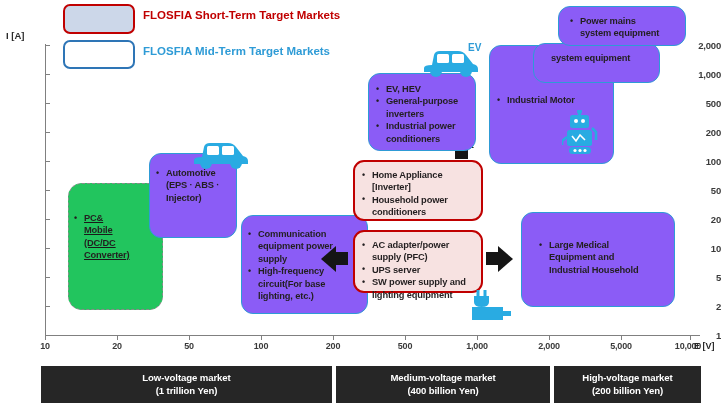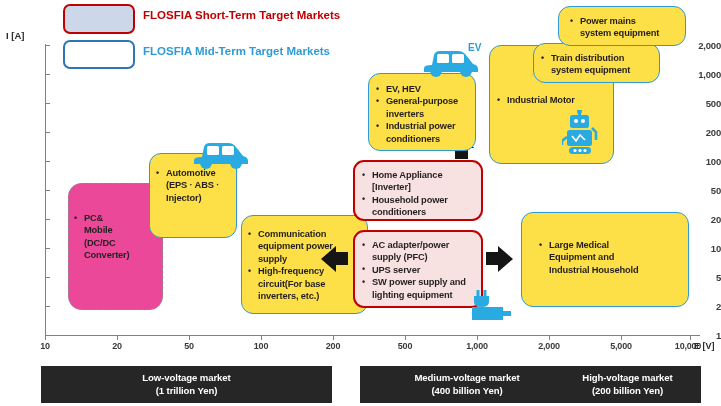--- a/index.html
+++ b/index.html
@@ -37,27 +37,27 @@
     position:absolute;left:63px;top:40px;width:68px;height:25px;
     background:#ffffff;border:2.2px solid #2e75b6;border-radius:7px;
   }
   .legend-tx{position:absolute;font-size:11.5px;font-weight:700;white-space:nowrap;}
   .legend-tx.red{left:143px;top:9px;color:#c00000;}
   .legend-tx.blue{left:143px;top:45px;color:#2e9bd6;}
 
   
   .box{position:absolute;box-sizing:border-box;}
   .box-blue{
-    background:#fde047;border:1.7px solid #2e9bd6;border-radius:12px;
+    background:#8b5cf6;border:1.7px solid #2e9bd6;border-radius:12px;
   }
   .box-red{
     background:#f7e2e1;border:2.2px solid #c00000;border-radius:11px;
   }
   .box-dash{
-    background:#ec4899;border:1.4px dashed #8a8a8a;border-radius:14px;
+    background:#22c55e;border:1.4px dashed #8a8a8a;border-radius:14px;text-decoration:underline;
   }
   .box ul{
     list-style:none;margin:0;padding:0;
   }
   .box li{
     position:relative;padding-left:11px;
     font-size:9.3px;line-height:12.4px;font-weight:700;color:#231f20;
     letter-spacing:-.15px;
   }
   .box li::before{
@@ -183,37 +183,37 @@
     </svg>
   </div>
 
   <div class="box box-blue" style="left:241px;top:215px;width:127px;height:99px;">
     <ul style="margin:12px 0 0 5px;">
       <li><span>Communication</span></li>
       <li class="nb"><span>equipment power</span></li>
       <li class="nb"><span>supply</span></li>
       <li><span>High-frequency</span></li>
       <li class="nb"><span>circuit(For base</span></li>
-      <li class="nb"><span>inverters, etc.)</span></li>
+      <li class="nb"><span>lighting, etc.)</span></li>
     </ul>
   </div>
 
   <div class="arrow arrow-left-stem" style="left:336px;top:252px;"></div>
   <div class="arrow-left" style="position:absolute;left:321px;top:246px;"></div>
 
   <div class="box box-red" style="left:353px;top:160px;width:130px;height:61px;">
     <ul style="margin:7px 0 0 6px;">
       <li><span>Home Appliance</span></li>
       <li class="nb"><span>[Inverter]</span></li>
       <li><span>Household power</span></li>
       <li class="nb"><span>conditioners</span></li>
     </ul>
   </div>
 
-  <div class="box box-red" style="left:353px;top:230px;width:130px;height:78px;">
+  <div class="box box-red" style="left:353px;top:230px;width:130px;height:63px;">
     <ul style="margin:7px 0 0 6px;">
       <li><span>AC adapter/power</span></li>
       <li class="nb"><span>supply (PFC)</span></li>
       <li><span>UPS server</span></li>
       <li><span>SW power supply and</span></li>
       <li class="nb"><span>lighting equipment</span></li>
     </ul>
   </div>
 
   <div style="position:absolute;left:468px;top:288px;">
@@ -271,47 +271,46 @@
       <path d="M5 27 L0 31 L0 35" stroke="#29ABE2" stroke-width="2.6" fill="none"></path>
       <rect x="7" y="37" width="22" height="7" rx="3.5" fill="#29ABE2"></rect>
       <circle cx="13" cy="40.5" r="1.6" fill="#ffffff"></circle>
       <circle cx="18" cy="40.5" r="1.6" fill="#ffffff"></circle>
       <circle cx="23" cy="40.5" r="1.6" fill="#ffffff"></circle>
     </svg>
   </div>
 
   <div class="box box-blue" style="left:533px;top:43px;width:127px;height:40px;">
     <ul style="margin:8px 0 0 6px;">
-      <li><span>Train distribution</span></li>
       <li class="nb"><span>system equipment</span></li>
     </ul>
   </div>
 
   <div class="box box-blue" style="left:558px;top:6px;width:128px;height:40px;">
     <ul style="margin:8px 0 0 10px;">
       <li><span>Power mains</span></li>
       <li class="nb"><span>system equipment</span></li>
     </ul>
   </div>
 
-  <div class="box box-blue" style="left:521px;top:212px;width:168px;height:95px;">
+  <div class="box box-blue" style="left:521px;top:212px;width:154px;height:95px;">
     <ul style="margin:26px 0 0 16px;">
       <li><span>Large Medical</span></li>
       <li class="nb"><span>Equipment and</span></li>
       <li class="nb"><span>Industrial Household</span></li>
     </ul>
   </div>
 
   <div class="band" style="left:41px;width:291px;">
     <div>
       <div>Low-voltage market</div>
       <div>(1 trillion Yen)</div>
     </div>
   </div>
-  <div class="band" style="left:336px;width:214px;margin-left:24px;">
+  <div class="band" style="left:336px;width:214px;">
     <div>
       <div>Medium-voltage market</div>
       <div>(400 billion Yen)</div>
     </div>
   </div>
   <div class="band" style="left:554px;width:147px;">
     <div>
       <div>High-voltage market</div>
       <div>(200 billion Yen)</div>
     </div>

